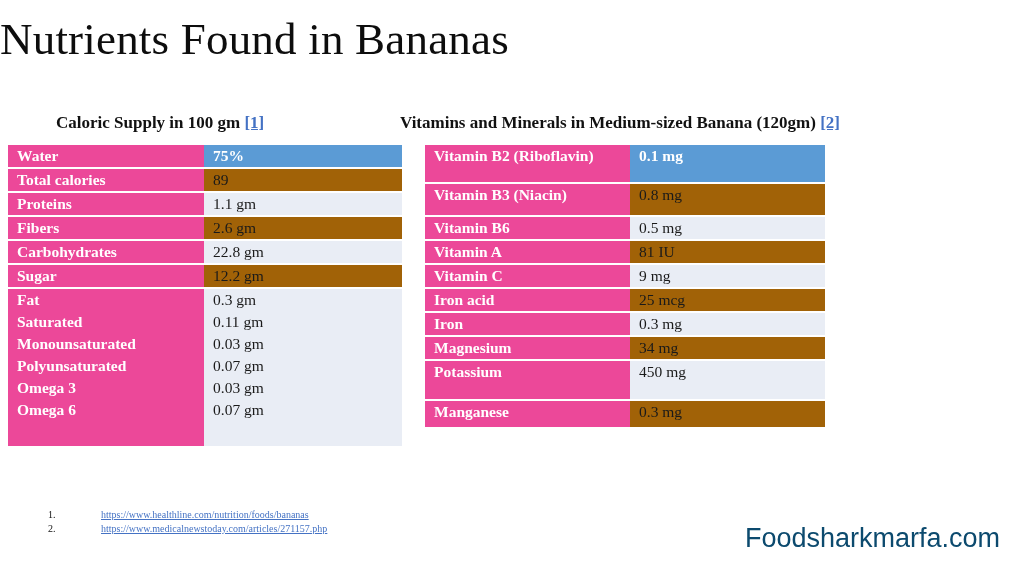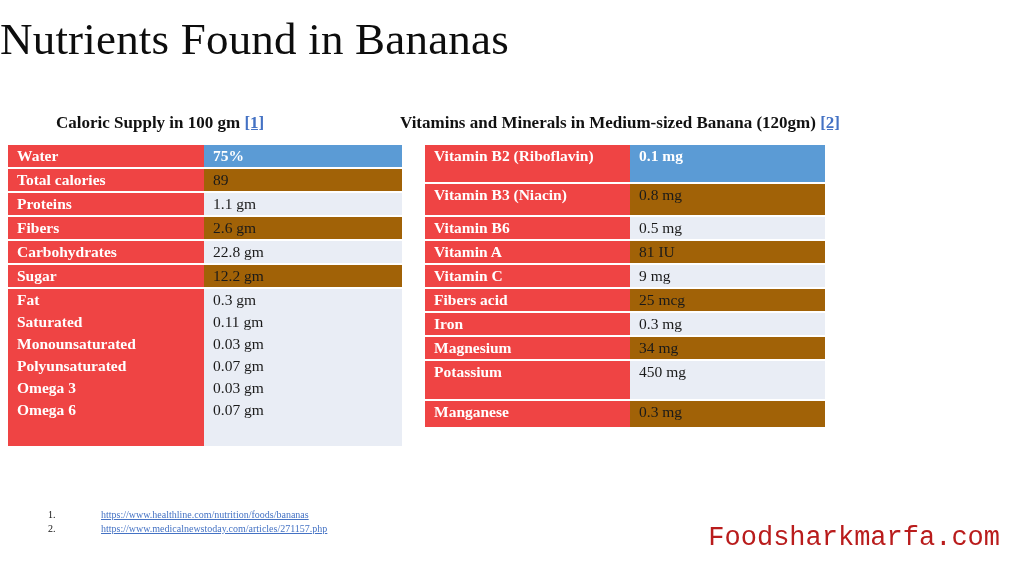--- a/index.html
+++ b/index.html
@@ -66,21 +66,21 @@
   .nutri-table td {
     padding: 0 9px;
     vertical-align: top;
     border: 0;
     border-bottom: 2px solid #ffffff;
     overflow: hidden;
   }
   .nutri-table tr:last-child td { border-bottom: 0; }
 
   .cell-label {
-    background: #ef4444;
+    background: #ec4899;
     color: #ffffff;
     font-weight: bold;
     border-right: 2px solid #ffffff;
     line-height: 1.42;
   }
   .cell-value {
     color: #1a1a1a;
     font-weight: normal;
     line-height: 1.42;
   }
@@ -123,23 +123,23 @@
     cursor: pointer;
     word-break: break-all;
     margin-left: 36px;
   }
 
   
   .watermark {
     position: absolute;
     right: 24px;
     top: 523px;
-    font-family: Liberation Mono, monospace;
+    font-family: Liberation Sans, sans-serif;
     font-size: 27px;
-    color: #b91c1c;
+    color: #0c4a6e;
     white-space: nowrap;
   }
 </style>
 </head>
 <body>
 
 <div class="slide-title">Nutrients Found in Bananas</div>
 
 <div class="caption" id="caption-left">
   <span>Caloric Supply in 100 gm </span><span class="ref">[1]</span>
@@ -220,21 +220,21 @@
       </tr>
       <tr>
         <td class="cell-label cell-pad" style="height: 19px;">Vitamin A</td>
         <td class="cell-value cell-pad v-dark">81 IU</td>
       </tr>
       <tr>
         <td class="cell-label cell-pad" style="height: 22px;">Vitamin C</td>
         <td class="cell-value cell-pad v-light">9 mg</td>
       </tr>
       <tr>
-        <td class="cell-label cell-pad" style="height: 21px;">Fibers acid</td>
+        <td class="cell-label cell-pad" style="height: 21px;">Iron acid</td>
         <td class="cell-value cell-pad v-dark">25 mcg</td>
       </tr>
       <tr>
         <td class="cell-label cell-pad" style="height: 19px;">Iron</td>
         <td class="cell-value cell-pad v-light">0.3 mg</td>
       </tr>
       <tr>
         <td class="cell-label cell-pad" style="height: 21px;">Magnesium</td>
         <td class="cell-value cell-pad v-dark">34 mg</td>
       </tr>

